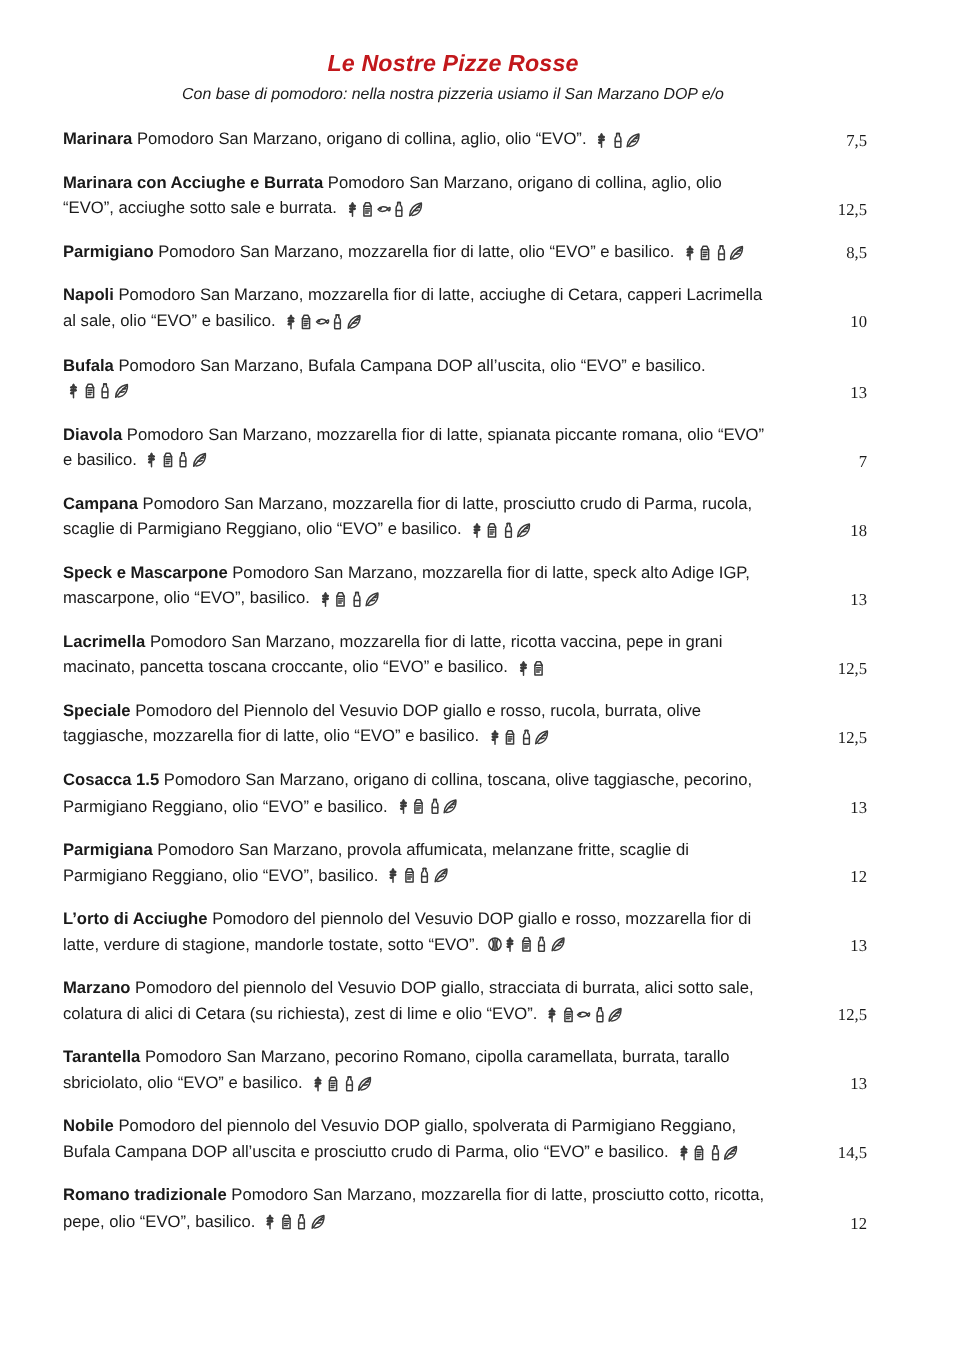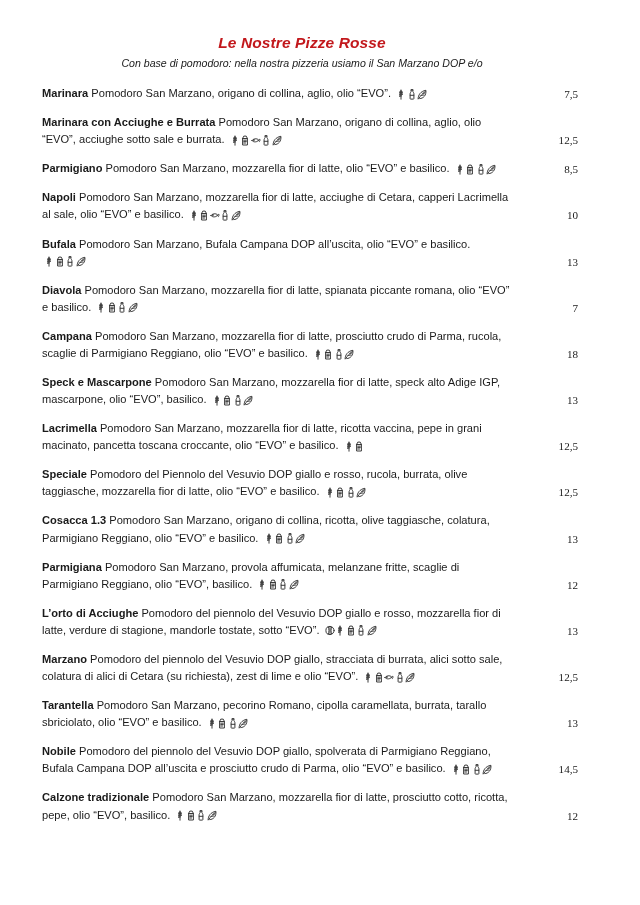--- a/index.html
+++ b/index.html
@@ -344,21 +344,21 @@
                 <path stroke="#3a3a3a" fill="none" stroke-width="1" stroke-linecap="round" stroke-linejoin="round" d="M4.1 1.05h1.8"></path>
                 <path stroke="#3a3a3a" fill="none" stroke-width="1" stroke-linecap="round" stroke-linejoin="round" d="M3.2 6.3h3.6"></path>
               </svg></span><span class="allergen"><svg viewBox="0 0 10 11">
                 <path stroke="#3a3a3a" fill="none" stroke-width="1" stroke-linecap="round" stroke-linejoin="round" d="M1.1 9.9C1.1 6 3.6 2.2 8.9 1.3c.5 4.9-2.4 8.2-6.1 8.3"></path>
                 <path stroke="#3a3a3a" fill="none" stroke-width="1" stroke-linecap="round" stroke-linejoin="round" d="M1.7 9.5C3.6 6.6 6 4.3 8.6 2.1"></path>
                 <path stroke="#3a3a3a" fill="none" stroke-width="1" stroke-linecap="round" stroke-linejoin="round" d="M4 6.4c1 .1 2.1 0 2.8-.4M5.9 4.3c.7.1 1.5 0 2-.3"></path>
               </svg></span></span></div>
         <div class="item-price">12,5</div>
       </div>
       <div class="item">
-        <div class="item-desc"><span class="item-name">Cosacca 1.3</span><span class="item-text"> Pomodoro San Marzano, origano di collina, ricotta, olive taggiasche, colatura, Parmigiano Reggiano, olio “EVO” e basilico. </span><span class="allergens"><span class="allergen"><svg viewBox="0 0 10 11">
+        <div class="item-desc"><span class="item-name">Cosacca 1.5</span><span class="item-text"> Pomodoro San Marzano, origano di collina, toscana, olive taggiasche, pecorino, Parmigiano Reggiano, olio “EVO” e basilico. </span><span class="allergens"><span class="allergen"><svg viewBox="0 0 10 11">
                 <path stroke="#3a3a3a" fill="none" stroke-width="1" stroke-linecap="round" stroke-linejoin="round" d="M5 10.2V3.2"></path>
                 <path stroke="#3a3a3a" fill="none" stroke-width="1" stroke-linecap="round" stroke-linejoin="round" d="M5 3.1c-.6-.5-1.5-.4-1.9.2.5.6 1.4.6 1.9-.2z"></path>
                 <path stroke="#3a3a3a" fill="none" stroke-width="1" stroke-linecap="round" stroke-linejoin="round" d="M5 3.1c.6-.5 1.5-.4 1.9.2-.5.6-1.4.6-1.9-.2z"></path>
                 <path stroke="#3a3a3a" fill="none" stroke-width="1" stroke-linecap="round" stroke-linejoin="round" d="M5 5c-.6-.5-1.5-.4-1.9.2.5.6 1.4.6 1.9-.2z"></path>
                 <path stroke="#3a3a3a" fill="none" stroke-width="1" stroke-linecap="round" stroke-linejoin="round" d="M5 5c.6-.5 1.5-.4 1.9.2-.5.6-1.4.6-1.9-.2z"></path>
                 <path stroke="#3a3a3a" fill="none" stroke-width="1" stroke-linecap="round" stroke-linejoin="round" d="M5 6.9c-.6-.5-1.5-.4-1.9.2.5.6 1.4.6 1.9-.2z"></path>
                 <path stroke="#3a3a3a" fill="none" stroke-width="1" stroke-linecap="round" stroke-linejoin="round" d="M5 1.2c-.5.5-.5 1.4 0 2 .5-.6.5-1.5 0-2z"></path>
               </svg></span><span class="allergen"><svg viewBox="0 0 10 11">
                 <path stroke="#3a3a3a" fill="none" stroke-width="1" stroke-linecap="round" stroke-linejoin="round" d="M2.6 3.4V10h4.8V3.4L6.2 1.1H3.8L2.6 3.4z"></path>
                 <path stroke="#3a3a3a" fill="none" stroke-width="1" stroke-linecap="round" stroke-linejoin="round" d="M2.6 3.5h4.8"></path>
@@ -496,21 +496,21 @@
                 <path stroke="#3a3a3a" fill="none" stroke-width="1" stroke-linecap="round" stroke-linejoin="round" d="M4.1 1.05h1.8"></path>
                 <path stroke="#3a3a3a" fill="none" stroke-width="1" stroke-linecap="round" stroke-linejoin="round" d="M3.2 6.3h3.6"></path>
               </svg></span><span class="allergen"><svg viewBox="0 0 10 11">
                 <path stroke="#3a3a3a" fill="none" stroke-width="1" stroke-linecap="round" stroke-linejoin="round" d="M1.1 9.9C1.1 6 3.6 2.2 8.9 1.3c.5 4.9-2.4 8.2-6.1 8.3"></path>
                 <path stroke="#3a3a3a" fill="none" stroke-width="1" stroke-linecap="round" stroke-linejoin="round" d="M1.7 9.5C3.6 6.6 6 4.3 8.6 2.1"></path>
                 <path stroke="#3a3a3a" fill="none" stroke-width="1" stroke-linecap="round" stroke-linejoin="round" d="M4 6.4c1 .1 2.1 0 2.8-.4M5.9 4.3c.7.1 1.5 0 2-.3"></path>
               </svg></span></span></div>
         <div class="item-price">14,5</div>
       </div>
       <div class="item">
-        <div class="item-desc"><span class="item-name">Calzone tradizionale</span><span class="item-text"> Pomodoro San Marzano, mozzarella fior di latte, prosciutto cotto, ricotta, pepe, olio “EVO”, basilico. </span><span class="allergens"><span class="allergen"><svg viewBox="0 0 10 11">
+        <div class="item-desc"><span class="item-name">Romano tradizionale</span><span class="item-text"> Pomodoro San Marzano, mozzarella fior di latte, prosciutto cotto, ricotta, pepe, olio “EVO”, basilico. </span><span class="allergens"><span class="allergen"><svg viewBox="0 0 10 11">
                 <path stroke="#3a3a3a" fill="none" stroke-width="1" stroke-linecap="round" stroke-linejoin="round" d="M5 10.2V3.2"></path>
                 <path stroke="#3a3a3a" fill="none" stroke-width="1" stroke-linecap="round" stroke-linejoin="round" d="M5 3.1c-.6-.5-1.5-.4-1.9.2.5.6 1.4.6 1.9-.2z"></path>
                 <path stroke="#3a3a3a" fill="none" stroke-width="1" stroke-linecap="round" stroke-linejoin="round" d="M5 3.1c.6-.5 1.5-.4 1.9.2-.5.6-1.4.6-1.9-.2z"></path>
                 <path stroke="#3a3a3a" fill="none" stroke-width="1" stroke-linecap="round" stroke-linejoin="round" d="M5 5c-.6-.5-1.5-.4-1.9.2.5.6 1.4.6 1.9-.2z"></path>
                 <path stroke="#3a3a3a" fill="none" stroke-width="1" stroke-linecap="round" stroke-linejoin="round" d="M5 5c.6-.5 1.5-.4 1.9.2-.5.6-1.4.6-1.9-.2z"></path>
                 <path stroke="#3a3a3a" fill="none" stroke-width="1" stroke-linecap="round" stroke-linejoin="round" d="M5 6.9c-.6-.5-1.5-.4-1.9.2.5.6 1.4.6 1.9-.2z"></path>
                 <path stroke="#3a3a3a" fill="none" stroke-width="1" stroke-linecap="round" stroke-linejoin="round" d="M5 1.2c-.5.5-.5 1.4 0 2 .5-.6.5-1.5 0-2z"></path>
               </svg></span><span class="allergen"><svg viewBox="0 0 10 11">
                 <path stroke="#3a3a3a" fill="none" stroke-width="1" stroke-linecap="round" stroke-linejoin="round" d="M2.6 3.4V10h4.8V3.4L6.2 1.1H3.8L2.6 3.4z"></path>
                 <path stroke="#3a3a3a" fill="none" stroke-width="1" stroke-linecap="round" stroke-linejoin="round" d="M2.6 3.5h4.8"></path>

